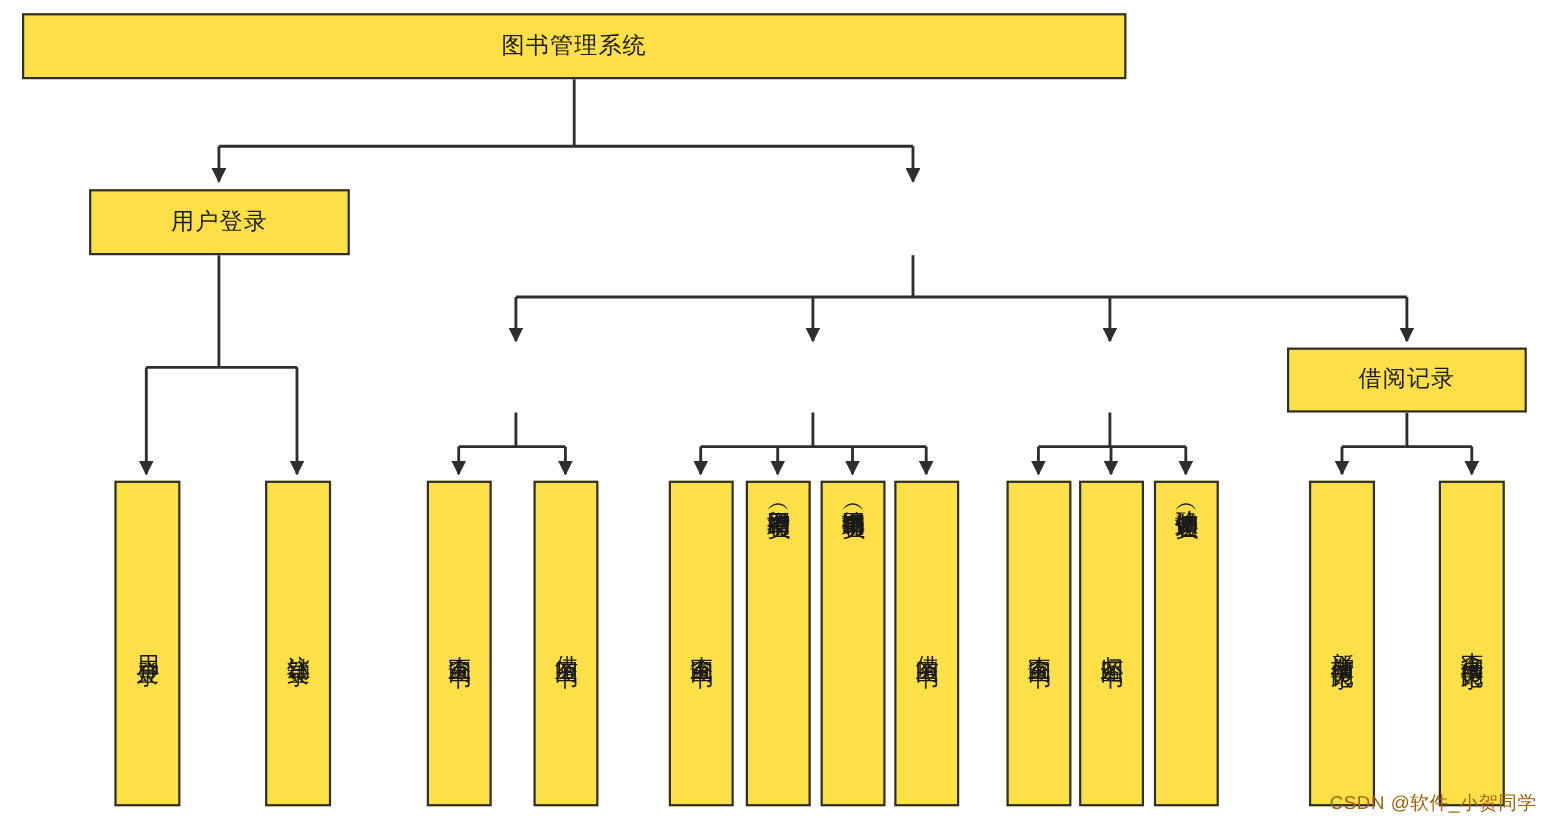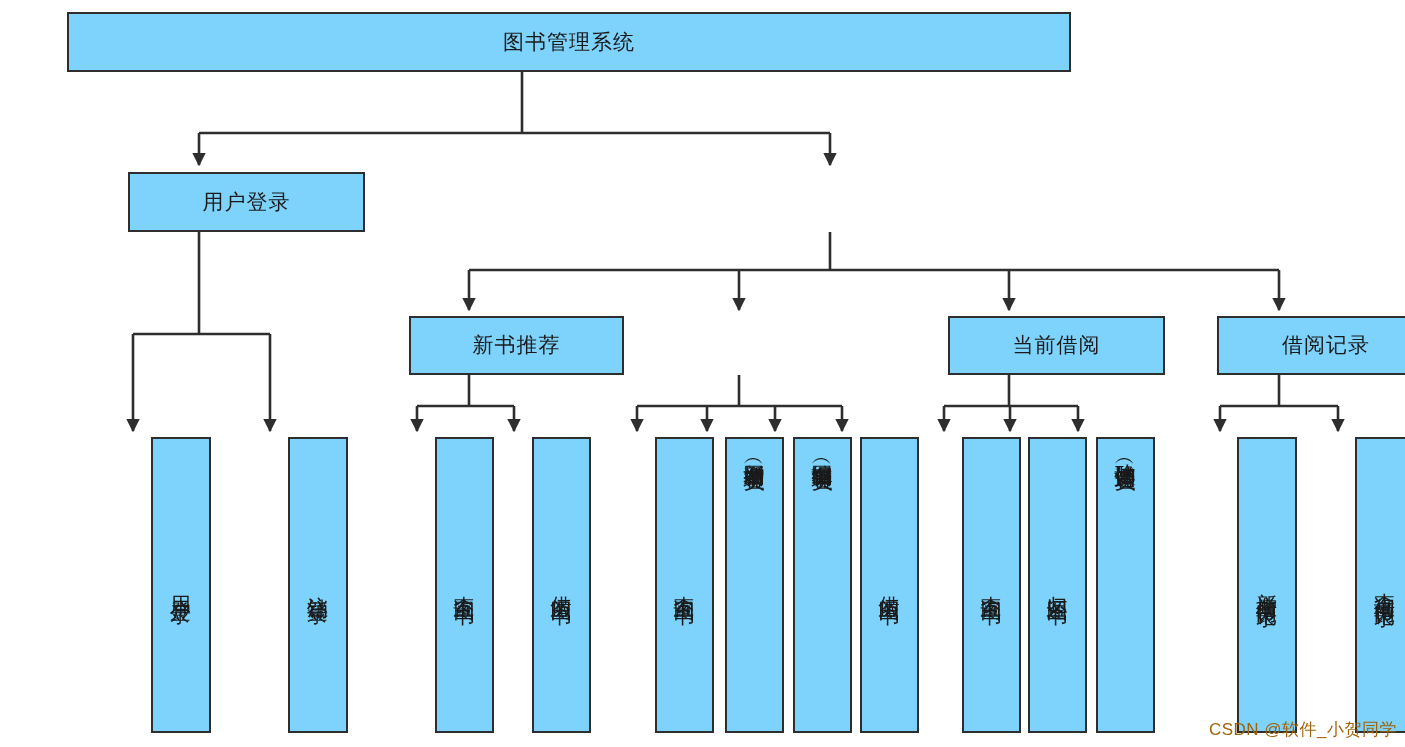--- a/index.html
+++ b/index.html
@@ -22,28 +22,27 @@
     position: absolute;
     left: 0;
     top: 0;
     width: 1405px;
     height: 747px;
     pointer-events: none;
   }
   .node {
     position: absolute;
     box-sizing: border-box;
-    background: #7dd3fc;
+    background: #fde047;
     border: 2px solid #2e2e2e;
     display: flex;
     align-items: center;
     justify-content: center;
     color: #1a1a1a;
     z-index: 2;
-    margin-left: 47px;
   }
   .node .label {
     display: block;
     text-align: center;
     line-height: 1.15;
     white-space: pre;
   }
   
   .node.h .label {
     font-size: 21px;
@@ -137,28 +136,22 @@
 
   <div class="node h" style="left:20px; top:12px; width:1004px; height:60px;">
     <span class="label">图书管理系统</span>
   </div>
 
   <div class="node h" style="left:81px; top:172px; width:237px; height:60px;">
     <span class="label">用户登录</span>
   </div>
 
 
-  <div class="node h" style="left:362px; top:316px; width:215px; height:59px;">
-    <span class="label">新书推荐</span>
-  </div>
-
-
-  <div class="node h" style="left:901px; top:316px; width:217px; height:59px;">
-    <span class="label">当前借阅</span>
-  </div>
+
+
 
   <div class="node h" style="left:1170px; top:316px; width:218px; height:59px;">
     <span class="label">借阅记录</span>
   </div>
 
   <div class="node v centered" style="left:104px; top:437px; width:60px; height:296px;">
     <span class="label">用户登录</span>
   </div>
 
   <div class="node v centered" style="left:241px; top:437px; width:60px; height:296px;">

